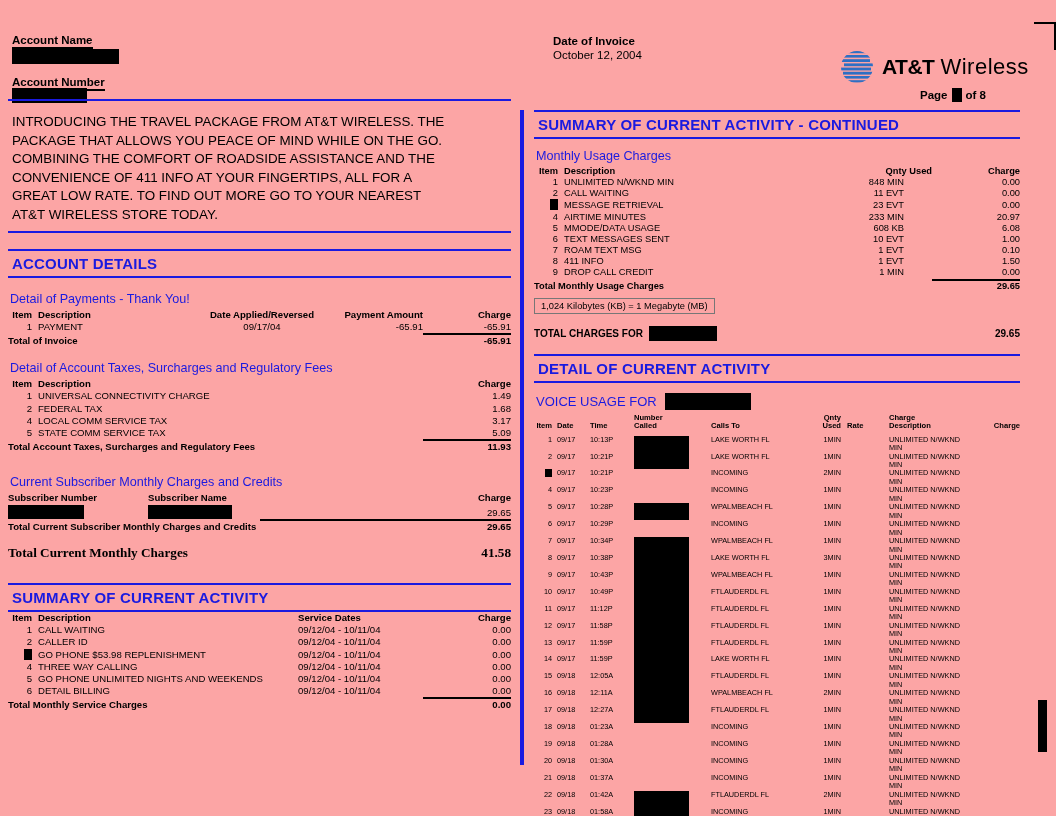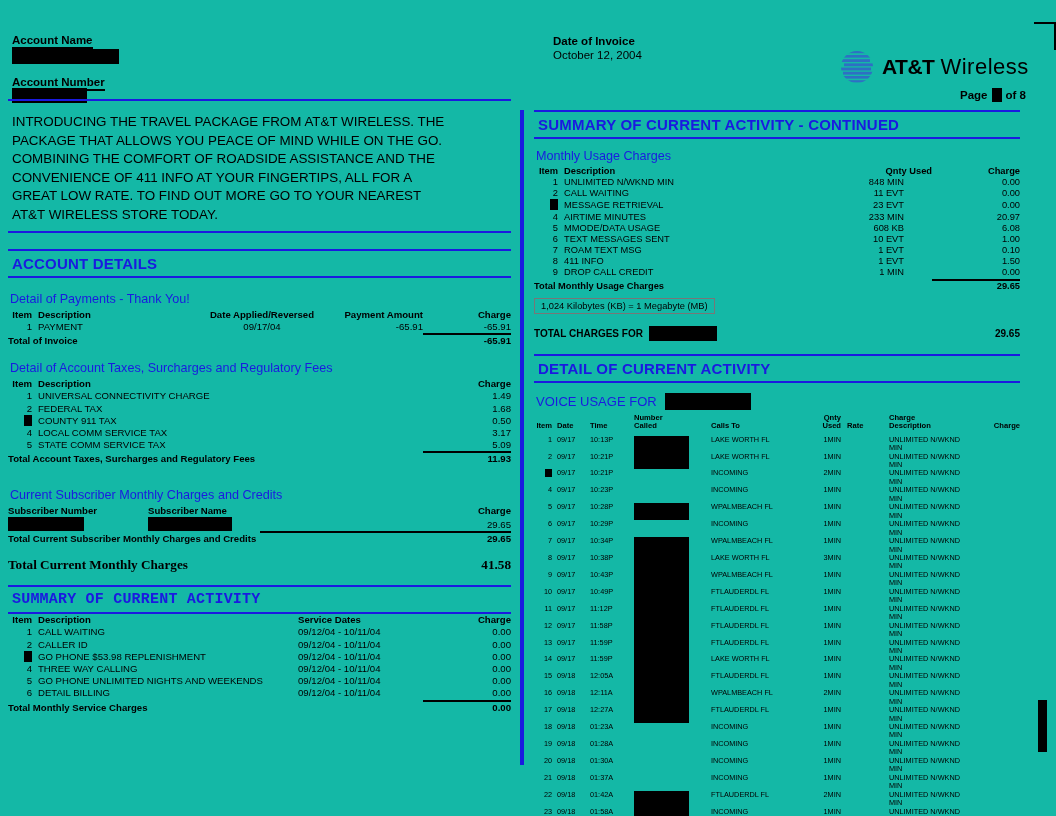--- a/index.html
+++ b/index.html
@@ -1,27 +1,27 @@
 <!DOCTYPE html>
 <html><head>
 <meta charset="utf-8">
 <style>
   html,body{margin:0;padding:0;background:#fff;}
-  .page{position:relative;width:1056px;height:816px;background:#14b8a6;overflow:hidden;
+  .page{position:relative;width:1056px;height:816px;background:#fca5a5;overflow:hidden;
         font-family:"Liberation Sans","DejaVu Sans",sans-serif;color:#000;}
   
   .hdr-label{position:absolute;font-weight:bold;font-size:11.5px;border-bottom:2px solid #000;padding-bottom:1px;}
   .bar{background:#000;display:inline-block;}
   .abs{position:absolute;}
   .date-label{font-weight:bold;font-size:11.5px;}
   .date-val{font-size:11.5px;margin-top:2px;}
   .logo-wrap{position:absolute;left:840px;top:50px;display:flex;align-items:center;}
   .logo-text-att{font-weight:bold;font-size:21px;margin-left:8px;letter-spacing:-0.5px;}
   .logo-text-wireless{font-weight:400;font-size:22px;margin-left:6px;letter-spacing:0.5px;}
-  .page-line{position:absolute;left:960px;top:88px;font-size:11.5px;font-weight:bold;display:flex;align-items:center;gap:4px;}
+  .page-line{position:absolute;left:920px;top:88px;font-size:11.5px;font-weight:bold;display:flex;align-items:center;gap:4px;}
   .corner-mark{position:absolute;left:1034px;top:22px;width:20px;height:26px;border-top:2px solid #000;border-right:2px solid #000;}
   
   .col-left{position:absolute;left:8px;top:99px;width:503px;}
   .col-right{position:absolute;left:534px;top:110px;width:486px;}
   .divider{position:absolute;left:520px;top:110px;width:4px;height:655px;background:#1a1ae0;}
   
   .intro-box{border-top:2px solid #1a1ae0;border-bottom:2px solid #1a1ae0;padding:12px 2px 6px 4px;
              font-size:13.4px;line-height:18.6px;white-space:pre-line;}
   .sec-hdr{border-top:2px solid #1a1ae0;border-bottom:2px solid #1a1ae0;padding:4px 0 4px 4px;
            font-size:15px;font-weight:bold;color:#1a1ae0;letter-spacing:0.2px;}
@@ -168,25 +168,20 @@
             <span class="c-desc">UNIVERSAL CONNECTIVITY CHARGE</span>
             <span class="c-chg">1.49</span>
           </div>
 
           <div class="trow">
             <span class="c-item">2</span>
             <span class="c-desc">FEDERAL TAX</span>
             <span class="c-chg">1.68</span>
           </div>
 
-          <div class="trow">
-            <span class="c-item ired"></span>
-            <span class="c-desc">COUNTY 911 TAX</span>
-            <span class="c-chg">0.50</span>
-          </div>
 
           <div class="trow">
             <span class="c-item">4</span>
             <span class="c-desc">LOCAL COMM SERVICE TAX</span>
             <span class="c-chg">3.17</span>
           </div>
 
           <div class="trow">
             <span class="c-item">5</span>
             <span class="c-desc">STATE COMM SERVICE TAX</span>
@@ -218,21 +213,21 @@
         <span class="c-desc" style="padding-left:0;">Total Current Subscriber Monthly Charges and Credits</span>
         <span class="c-chg">29.65</span>
       </div>
     </div>
 
     <div class="big-total">
       <span>Total Current Monthly Charges</span>
       <span class="bt-val">41.58</span>
     </div>
 
-    <div class="sec-hdr" style="margin-top:12px;font-family:Liberation Mono, monospace;">SUMMARY OF CURRENT ACTIVITY</div>
+    <div class="sec-hdr" style="margin-top:22px;">SUMMARY OF CURRENT ACTIVITY</div>
 
     <div class="tbl t-svc">
       <div class="trow thead">
         <span class="c-item">Item</span>
         <span class="c-desc">Description</span>
         <span class="c-date" style="font-weight:bold;">Service Dates</span>
         <span class="c-chg">Charge</span>
       </div>
       <div>
 

